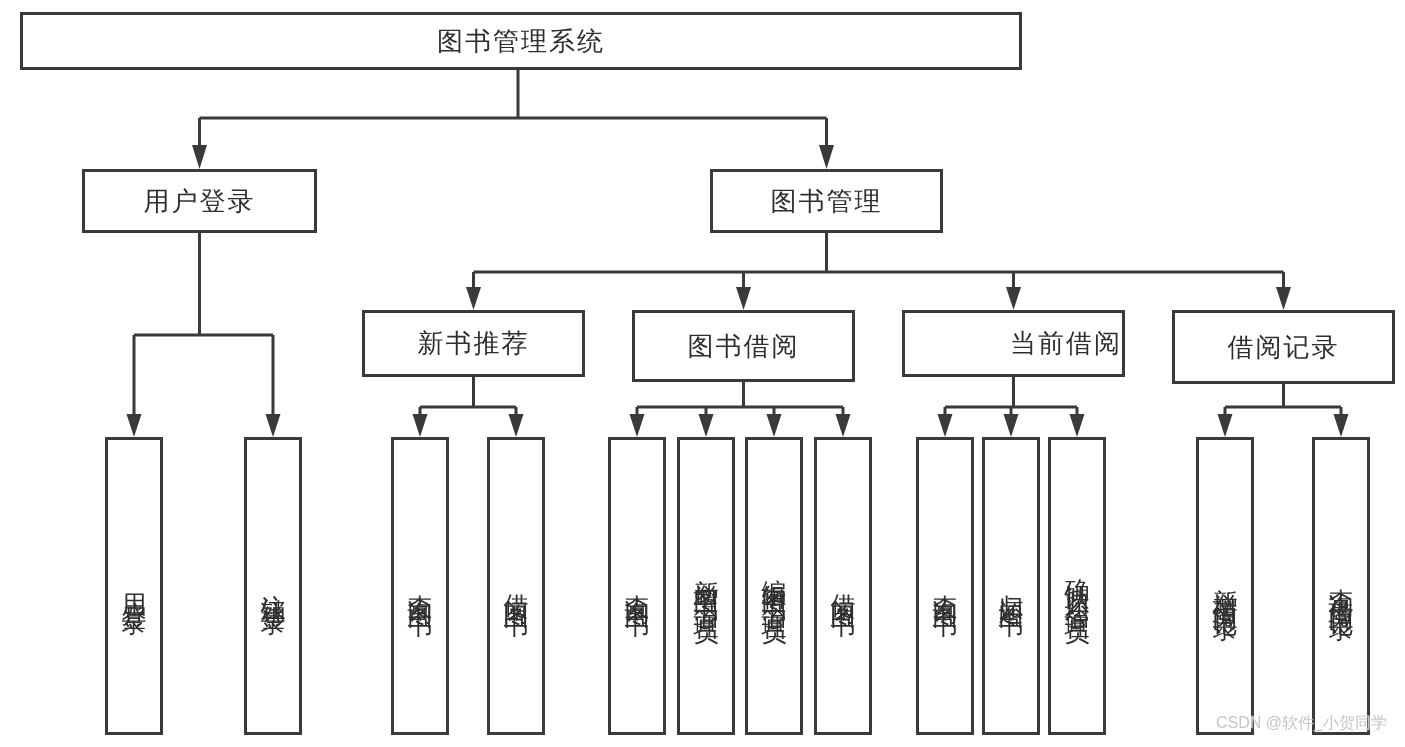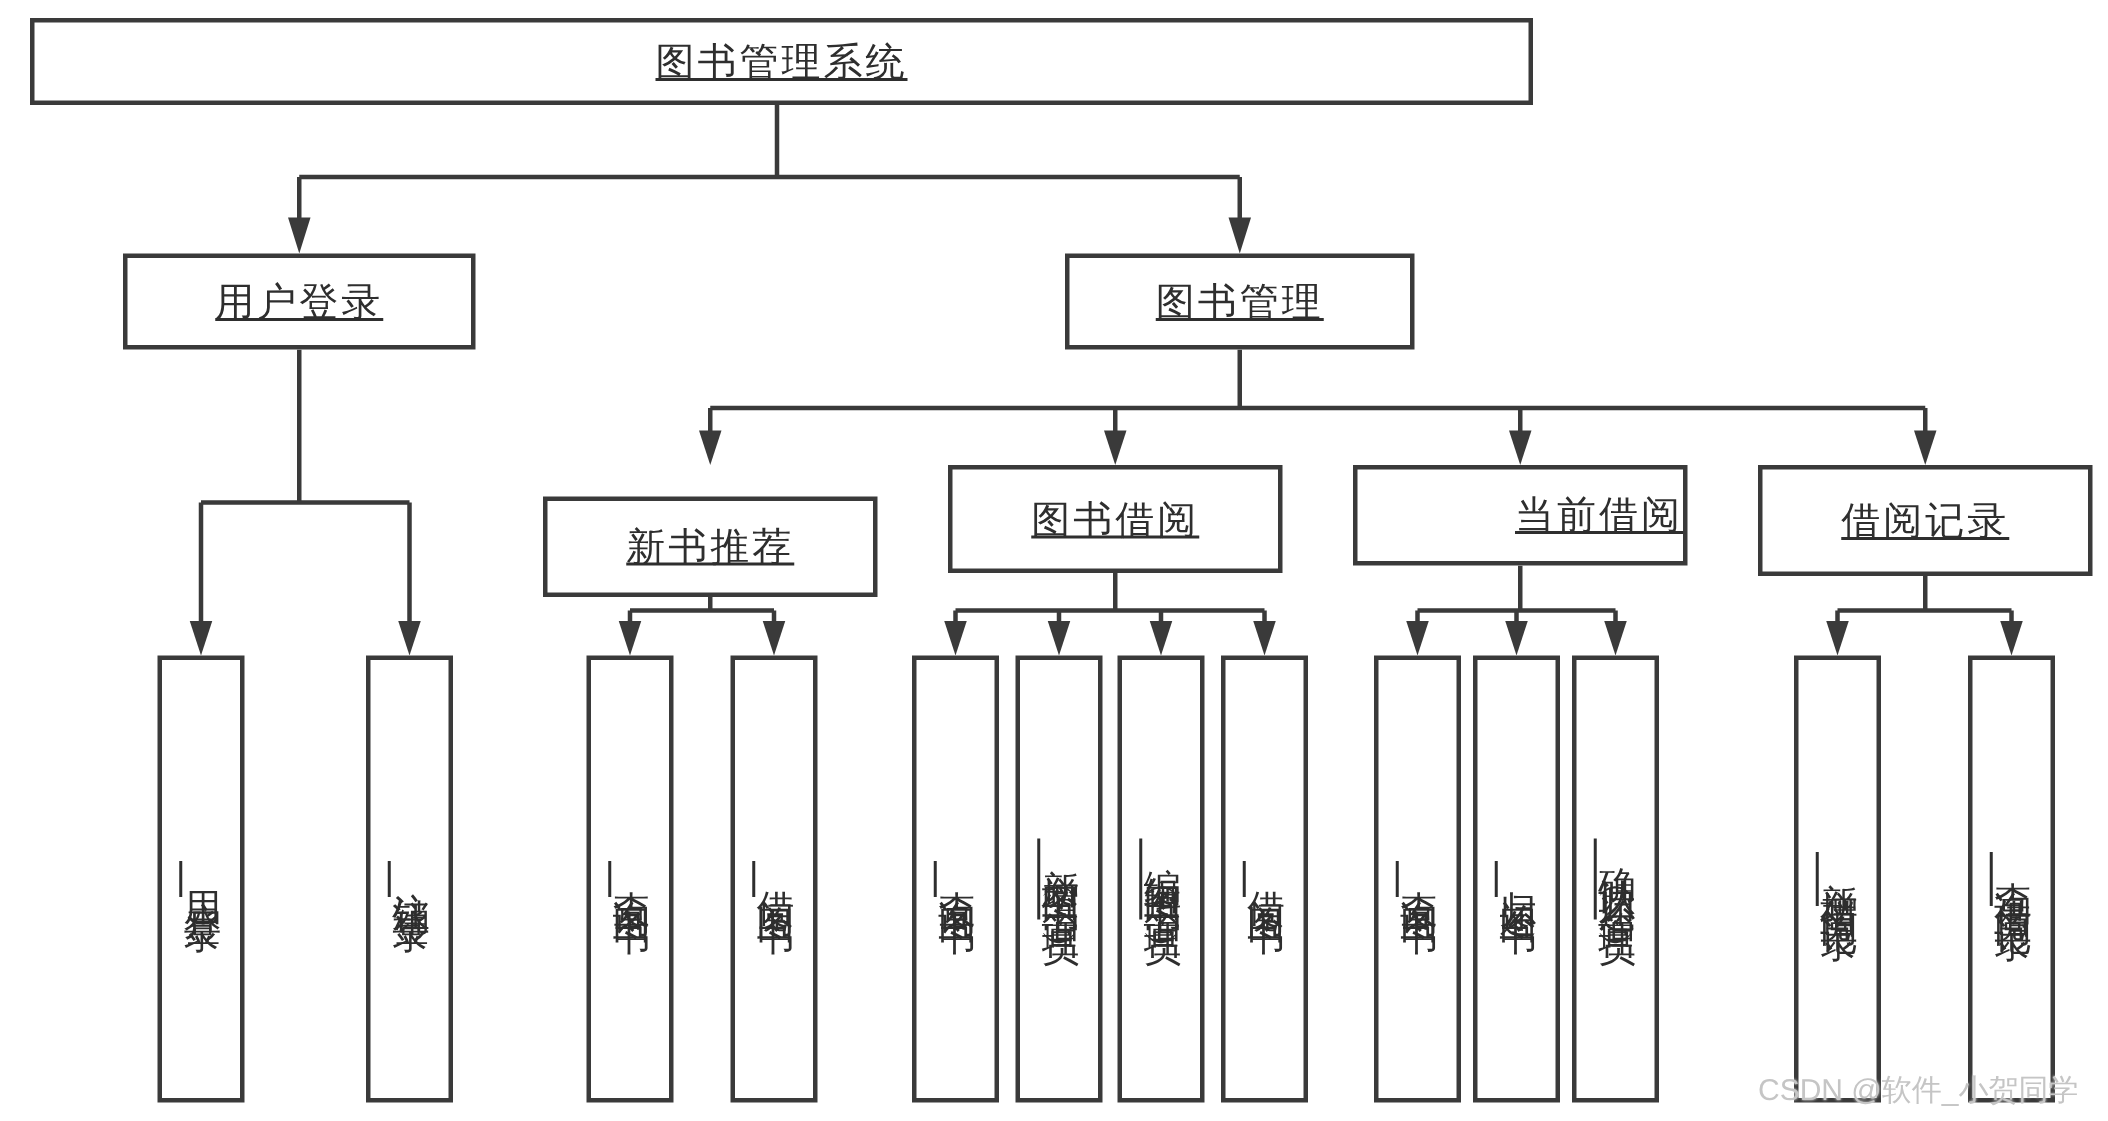--- a/index.html
+++ b/index.html
@@ -13,21 +13,20 @@
   }
   .node {
     position: absolute;
     box-sizing: border-box;
     border: 3px solid var(--line, #3a3a3a);
     background: #ffffff;
     display: flex;
     align-items: center;
     justify-content: center;
     color: var(--text, #2e2e2e);
-    text-decoration: underline;
   }
   .h-node span {
     font-size: 26px;
     letter-spacing: 2px;
     white-space: nowrap;
   }
   .leaf span {
     writing-mode: vertical-rl;
     text-orientation: mixed;
     font-size: 25px;
@@ -45,23 +44,23 @@
     fill: none;
     stroke: var(--line, #3a3a3a);
     stroke-width: 3;
   }
   .connectors polygon {
     fill: var(--line, #3a3a3a);
     stroke: none;
   }
   .watermark {
     position: absolute;
-    left: 1172px;
+    left: 1216px;
     top: 713px;
-    font-size: 20px;
+    font-size: 16px;
     color: var(--watermark, #c5c5c5);
     white-space: nowrap;
     z-index: 10;
     text-shadow: 0 0 2px #ffffff;
   }
 </style>
 </head>
 <body>
 
 <div class="stage">
@@ -106,21 +105,21 @@
     <span>图书管理系统</span>
   </div>
 
   <div class="node h-node" style="left:82px; top:169px; width:235px; height:64px;">
     <span>用户登录</span>
   </div>
   <div class="node h-node" style="left:710px; top:169px; width:233px; height:64px;">
     <span>图书管理</span>
   </div>
 
-  <div class="node h-node" style="left:362px; top:310px; width:223px; height:67px;margin-top:21px;">
+  <div class="node h-node" style="left:362px; top:310px; width:223px; height:67px;">
     <span>新书推荐</span>
   </div>
   <div class="node h-node" style="left:632px; top:310px; width:223px; height:72px;align-items:center;">
     <span>图书借阅</span>
   </div>
   <div class="node h-node" style="left:902px; top:310px; width:223px; height:67px;justify-content:flex-end;">
     <span>当前借阅</span>
   </div>
   <div class="node h-node" style="left:1172px; top:310px; width:223px; height:74px;">
     <span>借阅记录</span>

